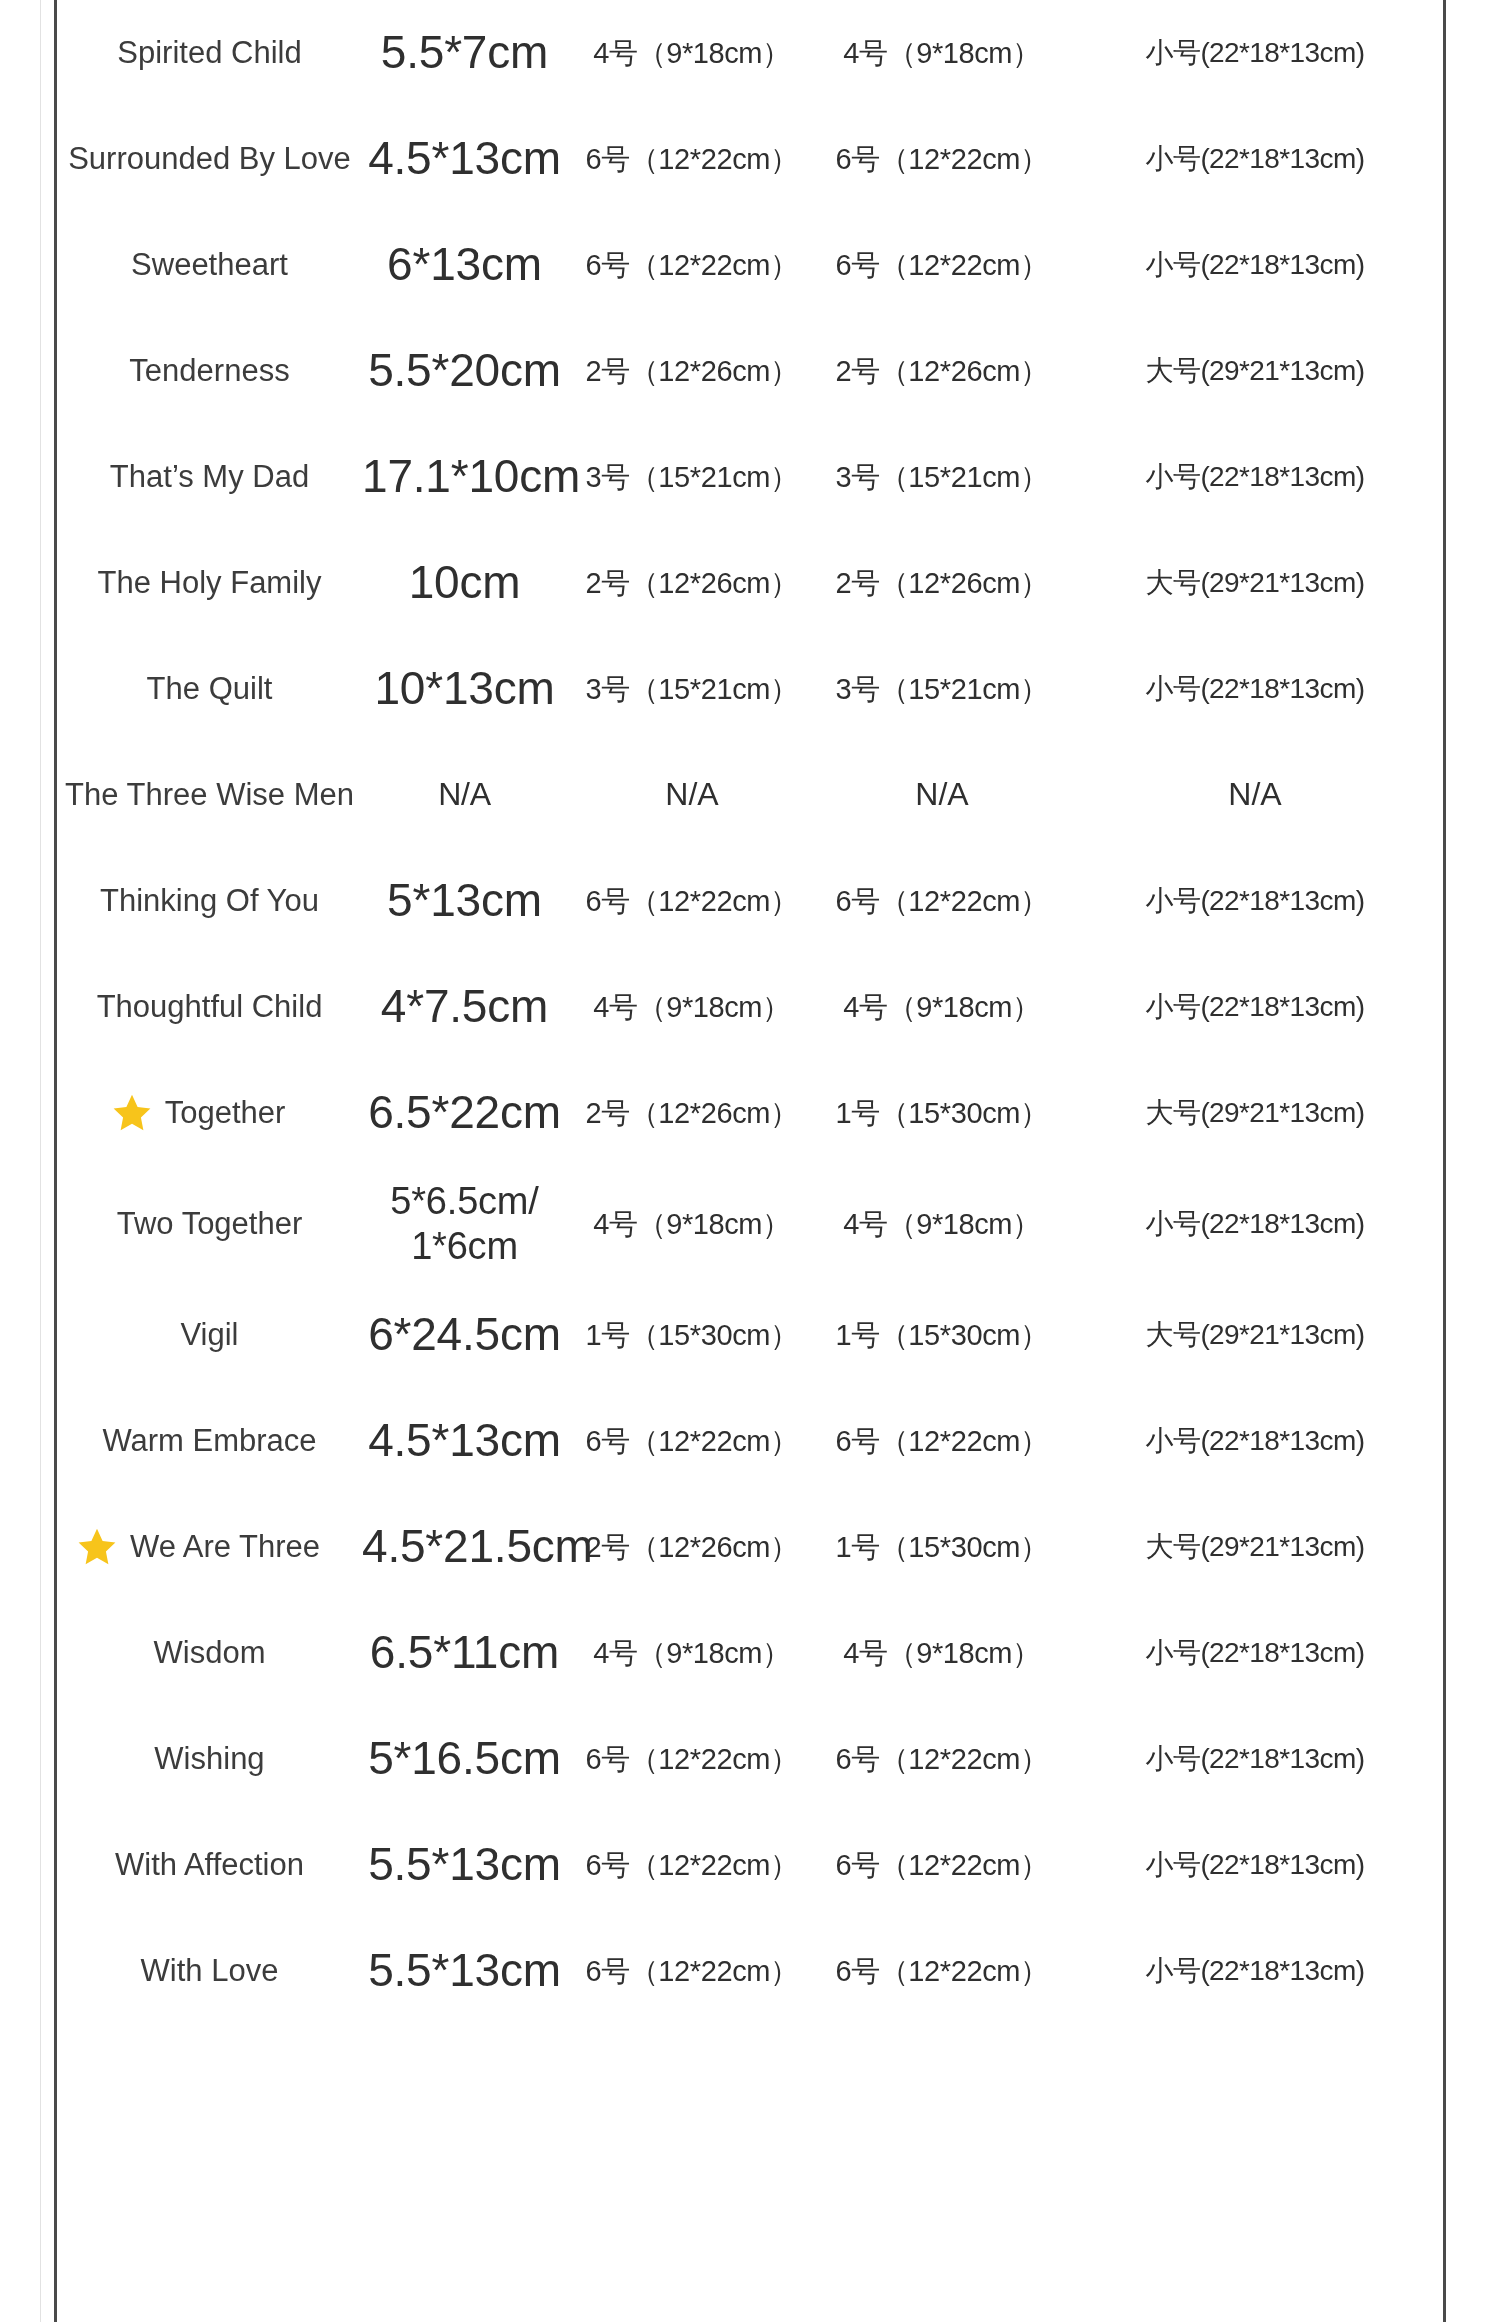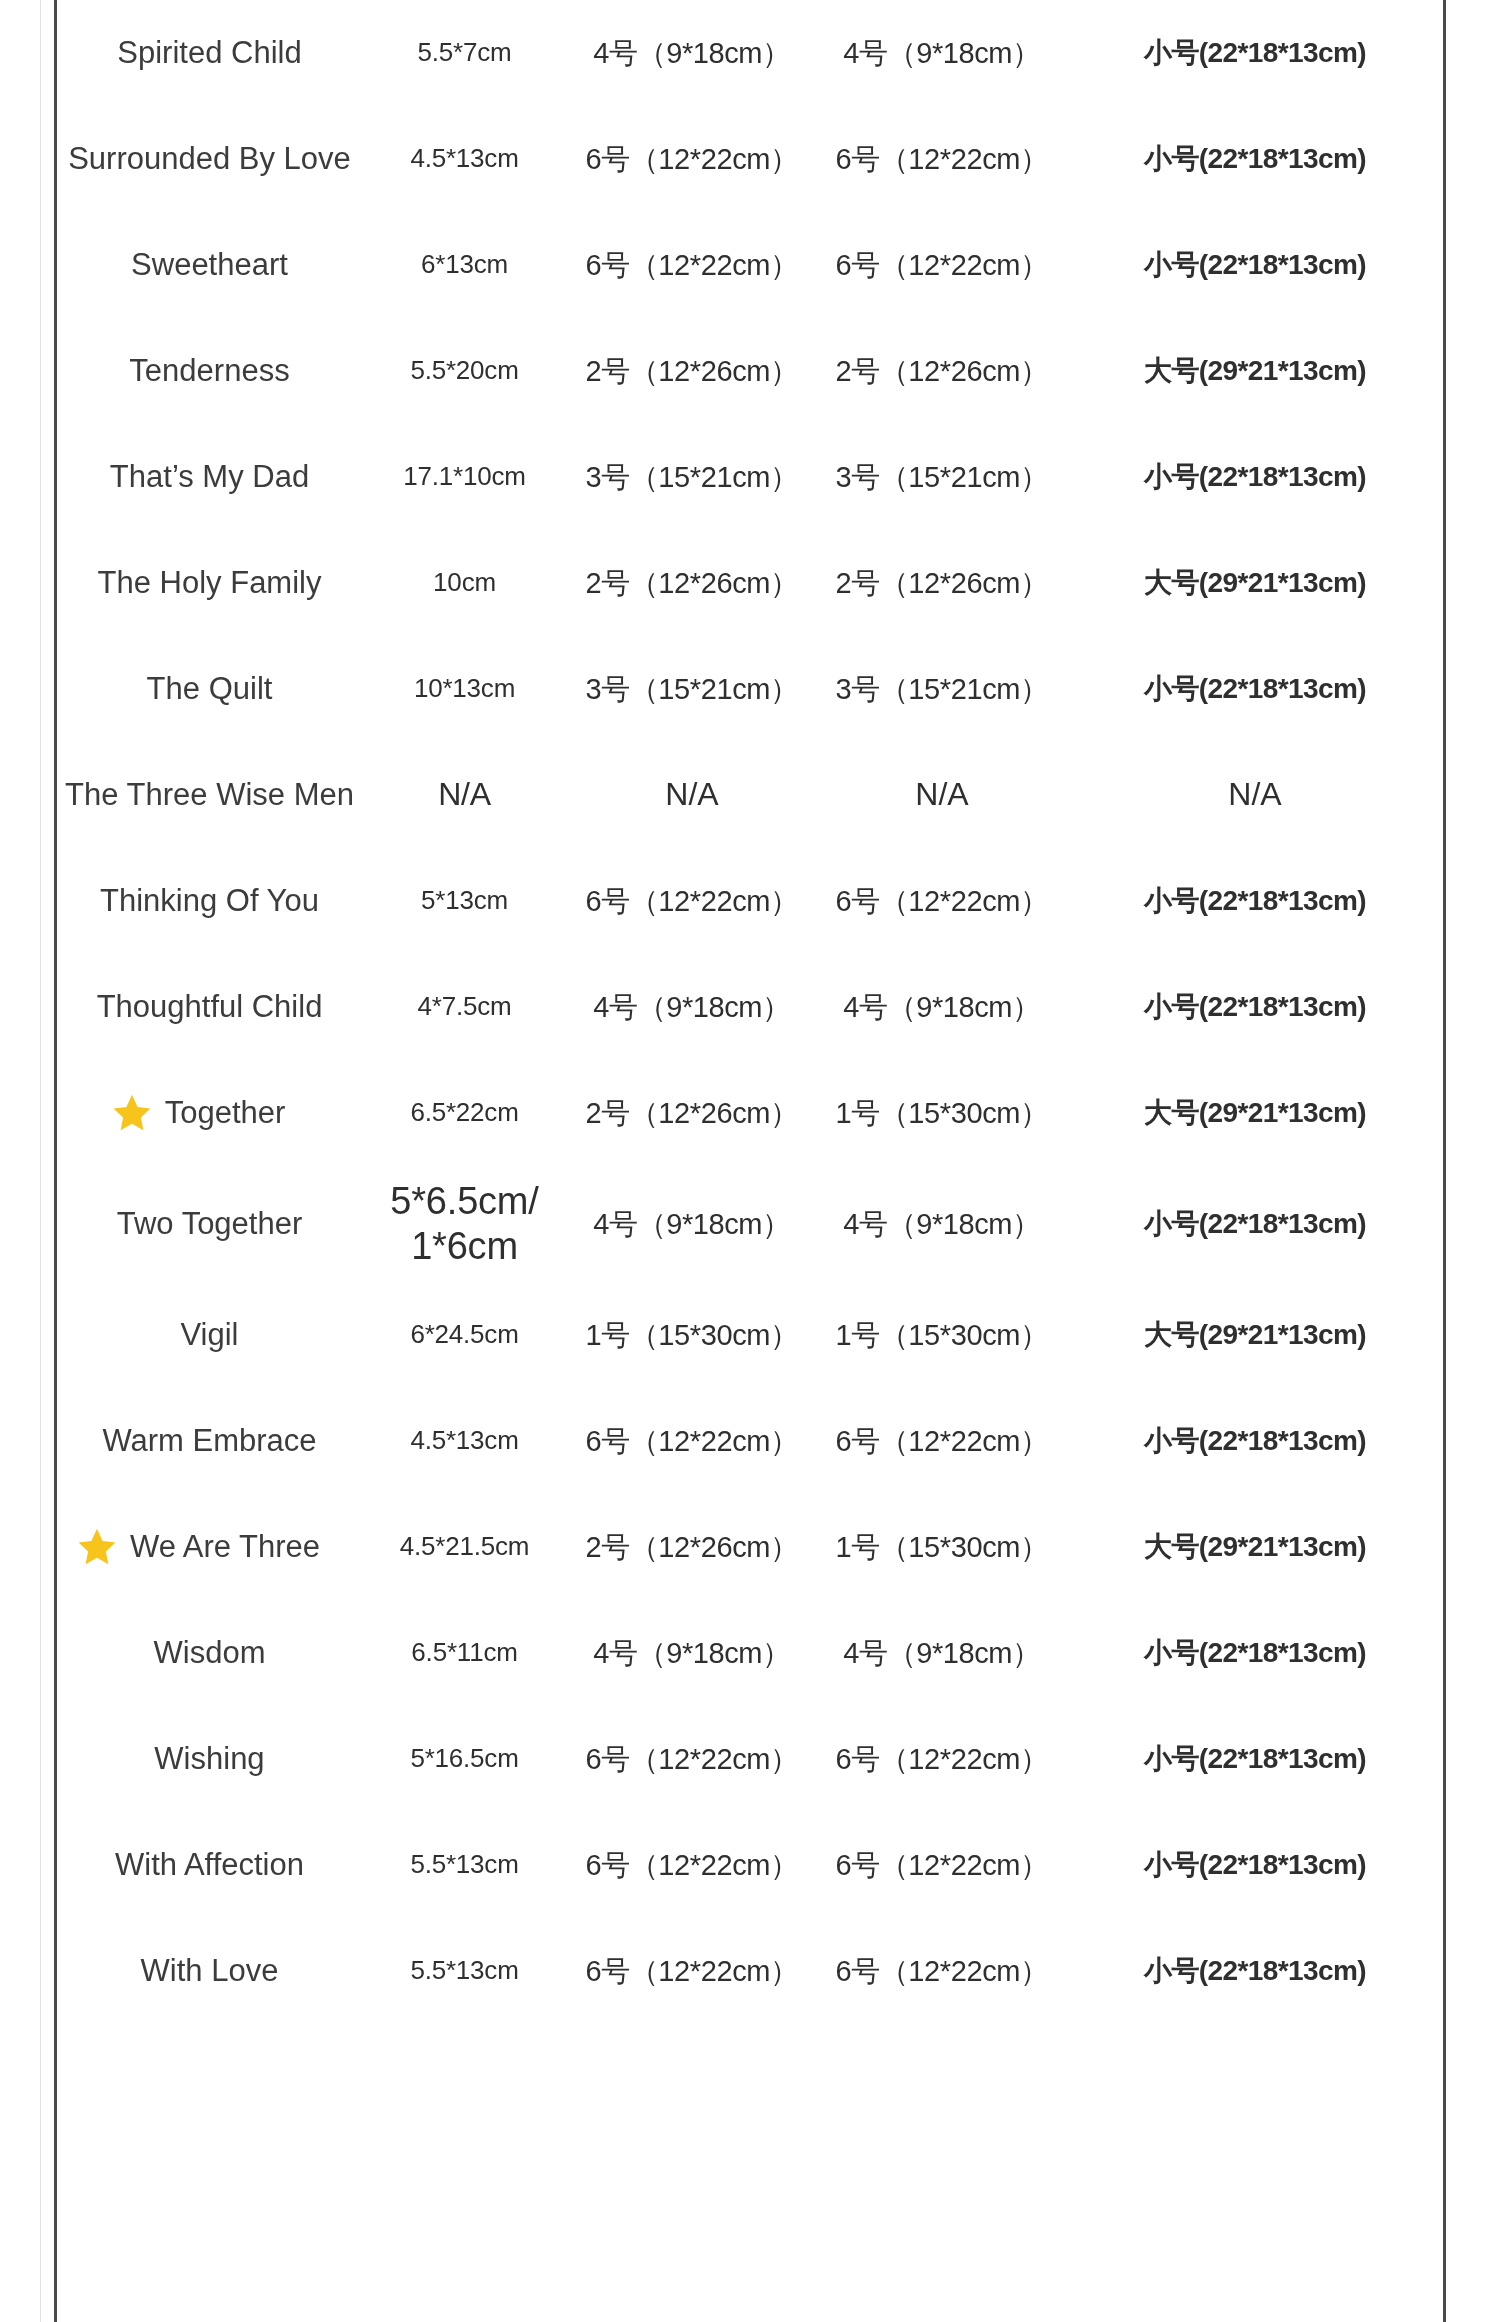--- a/index.html
+++ b/index.html
@@ -72,39 +72,38 @@
   tr.row.tall { height: 116px; }
 
   
   .cell-name {
     font-size: 31px;
     color: #3c3c3c;
     position: relative;
     padding-right: 6px;
   }
   .cell-size {
-    font-size: 26px;
+    font-size: 46px;
     color: #2f2f2f;
     letter-spacing: -0.2px;
   }
   .cell-size.two-line {
     font-size: 38px;
     line-height: 1.18;
     white-space: normal;
   }
   .cell-box {
     font-size: 29px;
     color: #2f2f2f;
     letter-spacing: -0.4px;
   }
   .cell-pack {
     font-size: 28px;
     color: #2f2f2f;
     letter-spacing: -0.6px;
-    font-weight: bold;
   }
   .cell-na {
     font-size: 32px;
     color: #2f2f2f;
   }
 
   
   .name-wrap {
     display: inline-block;
     position: relative;

